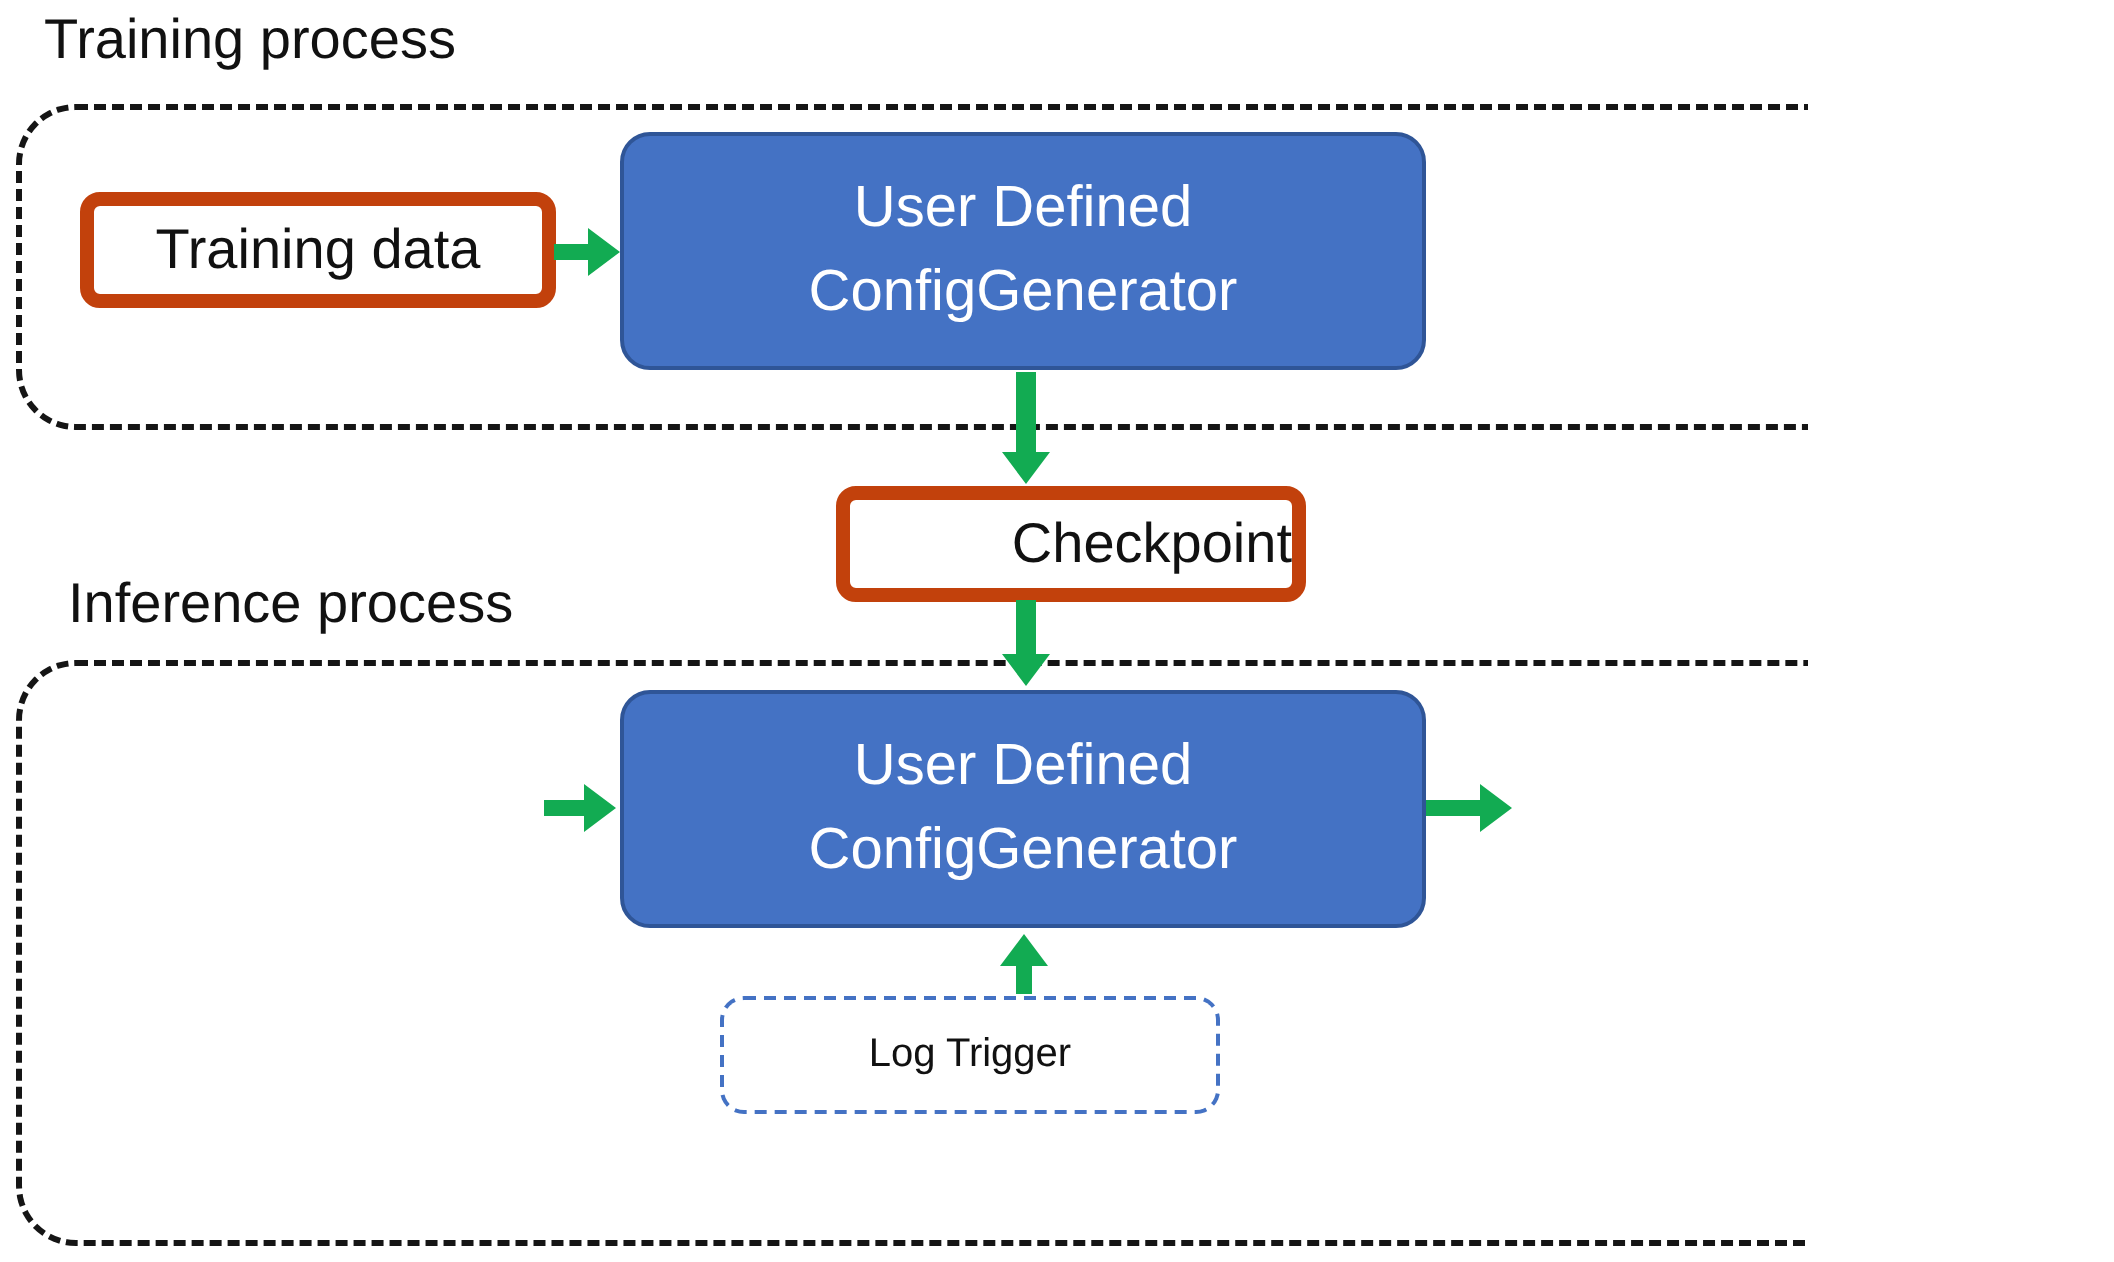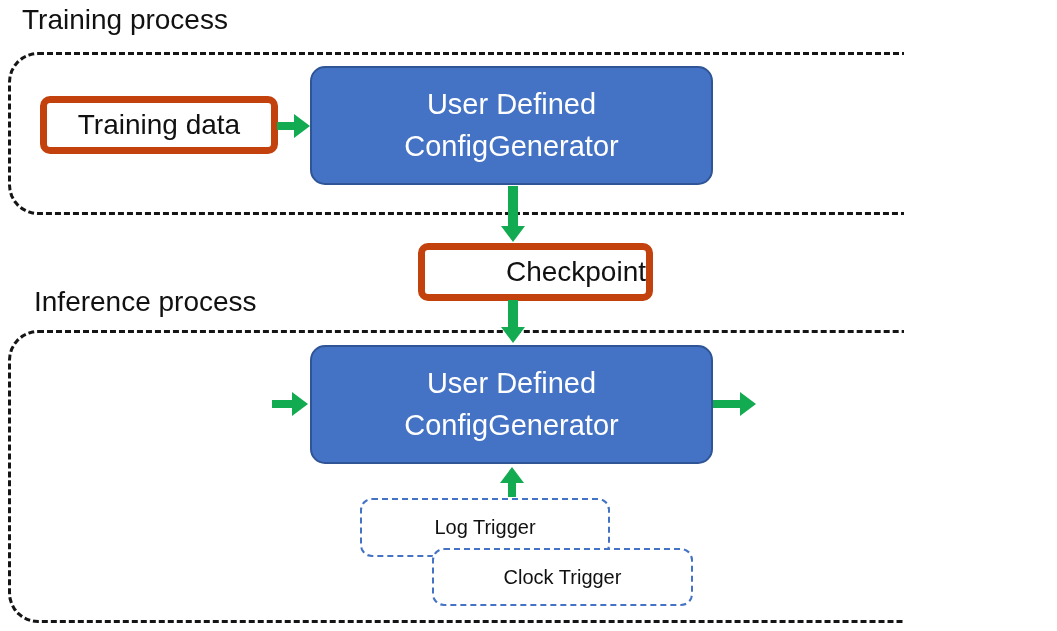--- a/index.html
+++ b/index.html
@@ -144,17 +144,14 @@
 
 
   <svg class="arrow" id="arrow-f" width="26" height="30" viewBox="0 0 26 30">
     <polygon points="13,0 25,16 17,16 17,30 9,30 9,16 1,16" fill="#12ab52"></polygon>
   </svg>
 
   <div class="trigger-box trigger-log" id="trigger-log">
     <span>Log Trigger</span>
   </div>
 
-  <div class="trigger-box trigger-clock" id="trigger-clock">
-    <span>Clock Trigger</span>
-  </div>
 
 </div>
 
 </body></html>

